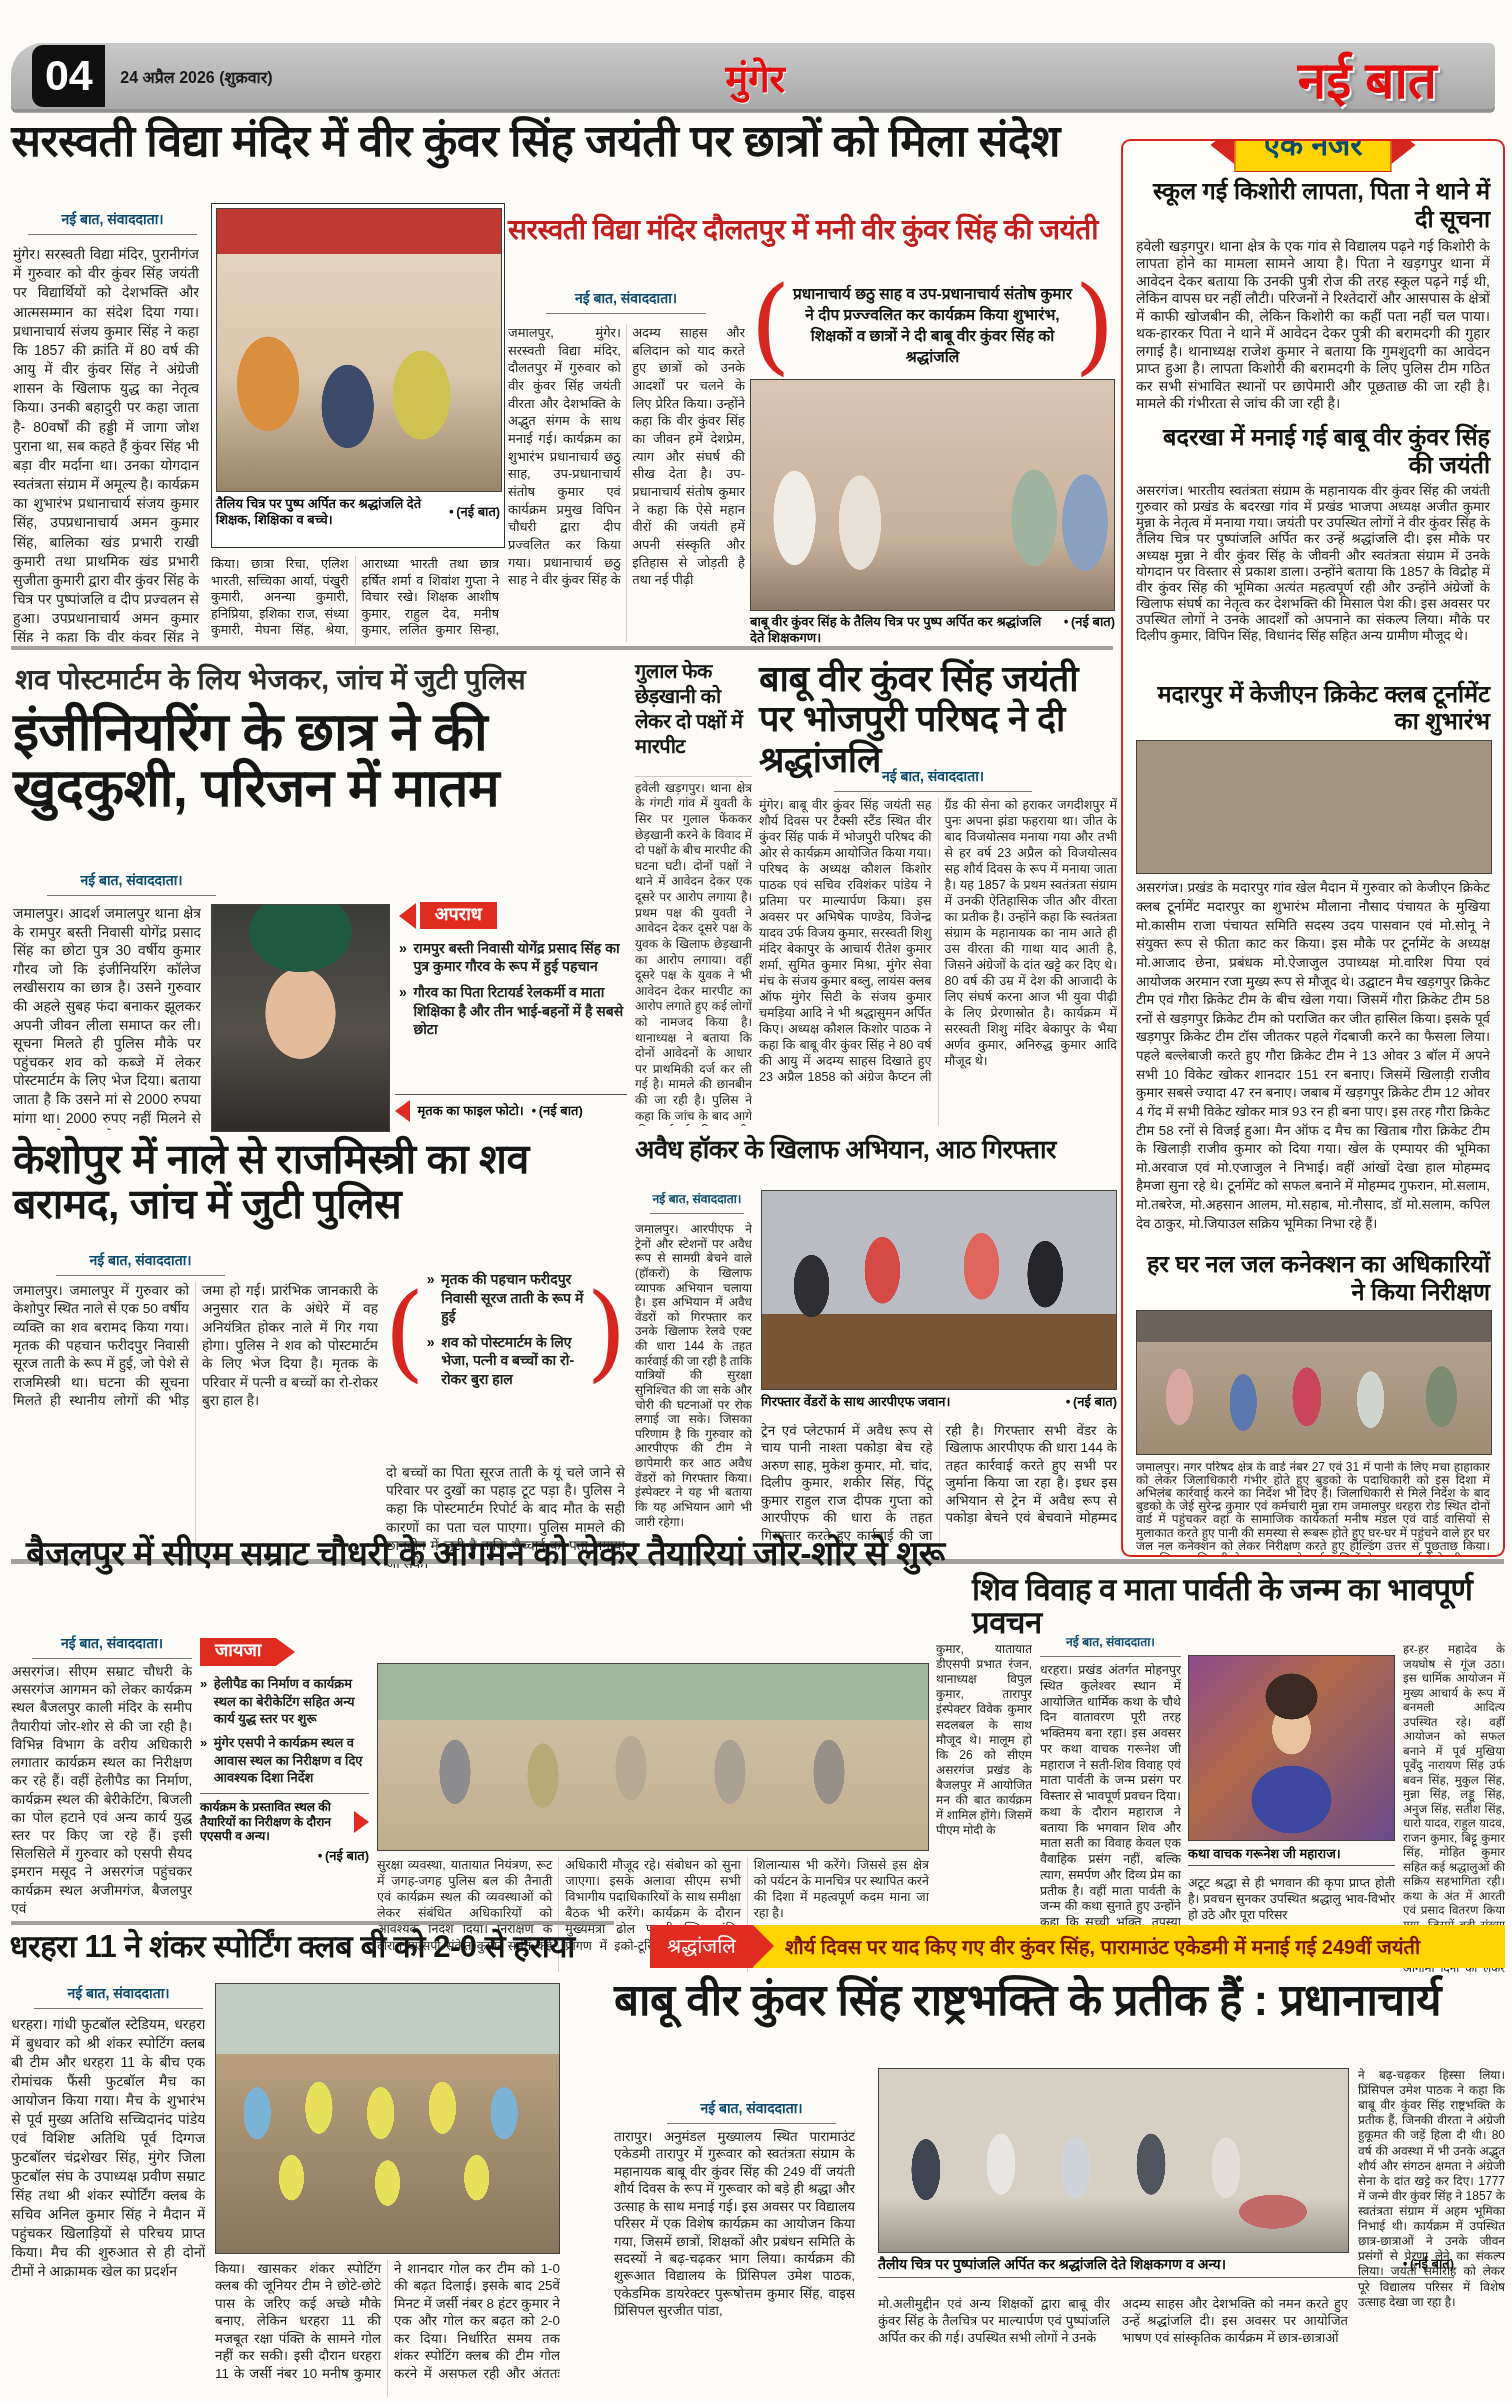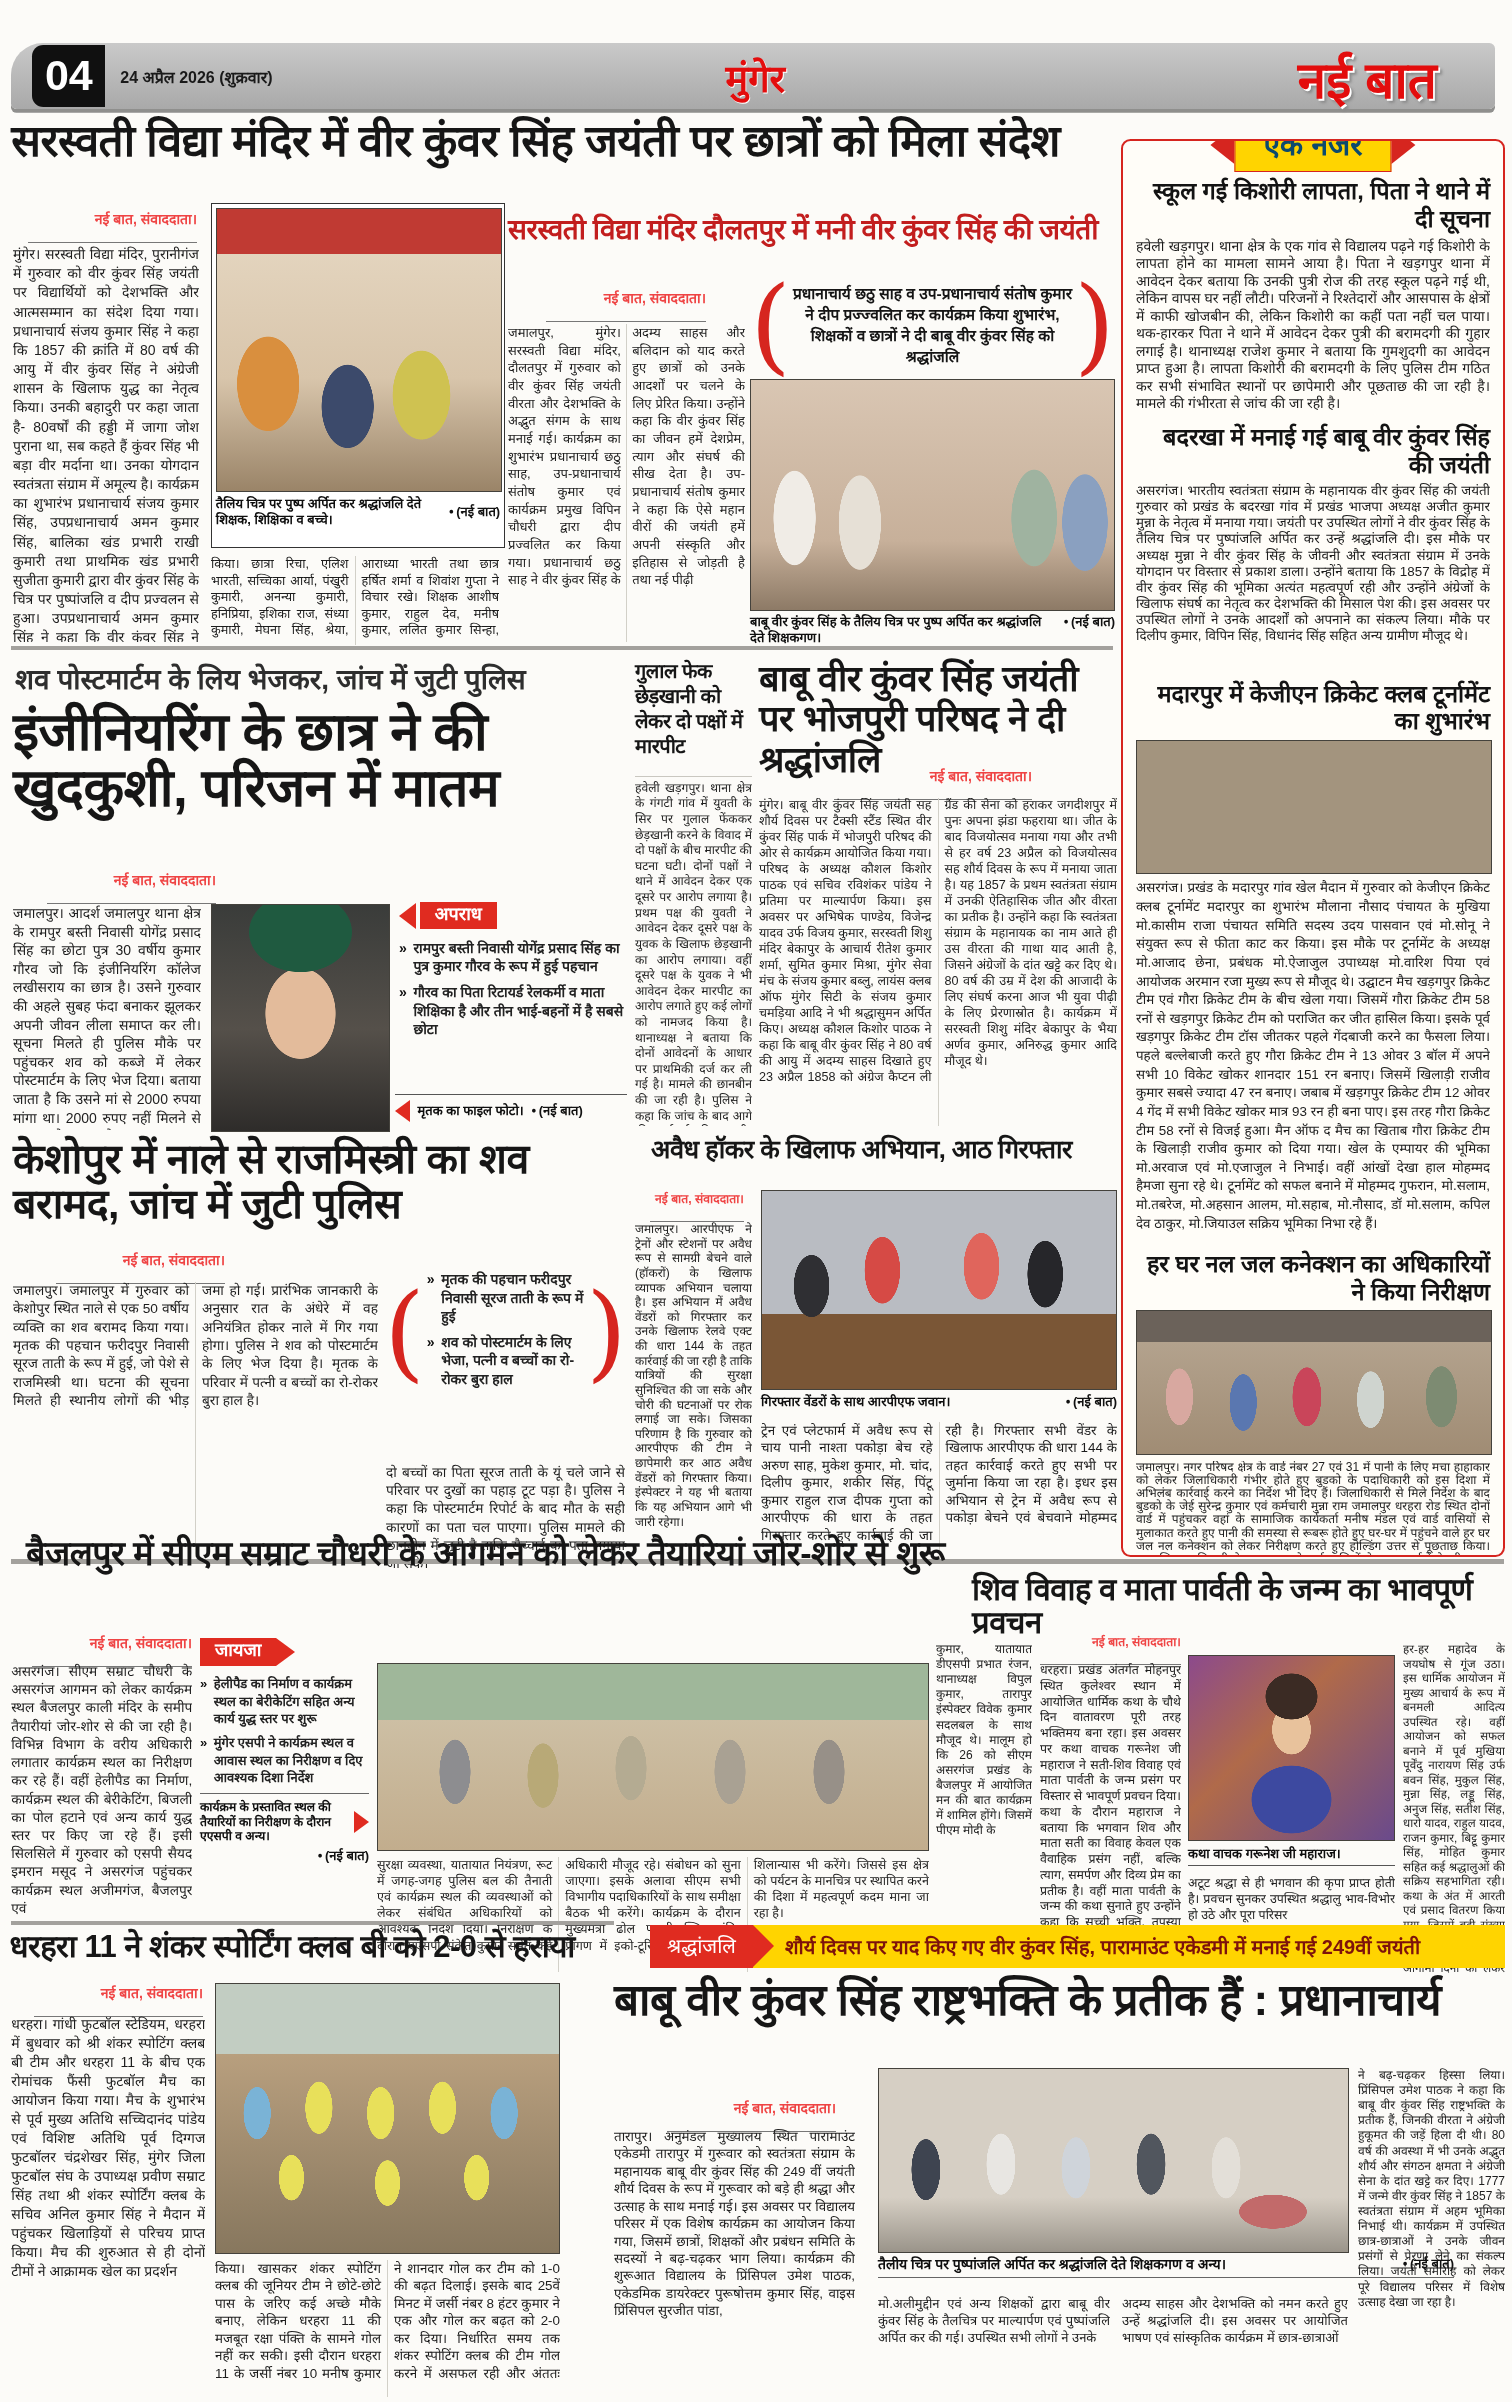--- a/index.html
+++ b/index.html
@@ -4,21 +4,21 @@
 <style>
   html,body{margin:0;padding:0;}
   body{background:#e8e6e1;font-family:"Liberation Sans","DejaVu Sans",sans-serif;}
   #page{position:relative;width:1512px;height:2402px;background:#fcfbf8;margin:0 auto;overflow:hidden;}
   .abs{position:absolute;box-sizing:border-box;}
   .hl{font-weight:800;color:#161616;line-height:1.08;letter-spacing:-0.5px;}
   .kick{font-weight:800;color:#2e2e2e;}
   .body{text-align:just​ify;text-align:justify;color:#1d1d1d;overflow:hidden;}
   .c2{column-count:2;column-gap:13px;column-rule:0.9px solid #d2d0c8;}
   .c3{column-count:3;column-gap:13px;column-rule:0.9px solid #d2d0c8;}
-  .byline{font-weight:700;font-size:14px;color:#ef4444;text-align:right;border-bottom:1.4px solid #777;padding-bottom:14px;}
+  .byline{font-weight:700;font-size:14px;color:#0c4a6e;text-align:center;border-bottom:1.4px solid #777;padding-bottom:6px;}
   .photo{border:0.9px solid #44423c;}
   .pbox{border:1.4px solid #333;background:#fff;padding:3.8px;}
   .pcap{font-weight:700;font-size:13px;color:#0e0e0e;line-height:1.2;}
   .credit{font-weight:700;color:#111;white-space:nowrap;}
   .credit::before{content:"\25CF  ";font-size:8.5px;vertical-align:1.9px;}
   .tag{background:#e02b20;color:#fff;font-weight:800;font-size:18px;padding:2.8px 15px 4.7px;display:inline-block;line-height:1.1;}
   .tri{width:0;height:0;display:inline-block;}
   .bl{display:flex;gap:6.6px;font-weight:700;font-size:14px;line-height:1.32;color:#222;margin-bottom:7.5px;text-align:left;}
   .bl::before{content:"\00BB";font-weight:900;color:#111;}
   .rp{color:#d6251f;font-size:105px;font-weight:400;line-height:0.85;font-family:"DejaVu Serif",serif;flex:0 0 auto;}
@@ -160,21 +160,21 @@
   </div>
   <div class="abs body" style="left:386px;top:1464px;width:239px;height:137px;font-size:13.7px;line-height:1.33;">दो बच्चों का पिता सूरज ताती के यूं चले जाने से परिवार पर दुखों का पहाड़ टूट पड़ा है। पुलिस ने कहा कि पोस्टमार्टम रिपोर्ट के बाद मौत के सही कारणों का पता चल पाएगा। पुलिस मामले की छानबीन में जुटी है ताकि सैच्चाई का पता लगाया जा सके।</div>
 
   <div class="abs hl" style="left:635px;top:659px;width:117px;height:113px;font-size:20px;line-height:1.25;">गुलाल फेक छेड़खानी को लेकर दो पक्षों में मारपीट</div>
   <div class="abs body" style="left:635px;top:776px;width:117px;height:350px;font-size:12.2px;line-height:1.28;border-top:0.9px solid #c9c7c0;padding-top:3.8px;">हवेली खड़गपुर। थाना क्षेत्र के गंगटी गांव में युवती के सिर पर गुलाल फेंककर छेड़खानी करने के विवाद में दो पक्षों के बीच मारपीट की घटना घटी। दोनों पक्षों ने थाने में आवेदन देकर एक दूसरे पर आरोप लगाया है। प्रथम पक्ष की युवती ने आवेदन देकर दूसरे पक्ष के युवक के खिलाफ छेड़खानी का आरोप लगाया। वहीं दूसरे पक्ष के युवक ने भी आवेदन देकर मारपीट का आरोप लगाते हुए कई लोगों को नामजद किया है। थानाध्यक्ष ने बताया कि दोनों आवेदनों के आधार पर प्राथमिकी दर्ज कर ली गई है। मामले की छानबीन की जा रही है। पुलिस ने कहा कि जांच के बाद आगे की कार्रवाई की जाएगी। गांव में शांति व्यवस्था बनाए रखने के लिए पुलिस सतर्क है।</div>
 
   <div class="abs hl" style="left:759px;top:659px;width:358px;height:100px;font-size:36px;line-height:1.12;">बाबू वीर कुंवर सिंह जयंती पर भोजपुरी परिषद ने दी श्रद्धांजलि</div>
   <div class="abs byline" style="left:834px;top:766px;width:198px;">नई बात, संवाददाता।</div>
   <div class="abs body c2" style="left:759px;top:798px;width:358px;height:328px;font-size:12.6px;line-height:1.27;">मुंगेर। बाबू वीर कुंवर सिंह जयंती सह शौर्य दिवस पर टैक्सी स्टैंड स्थित वीर कुंवर सिंह पार्क में भोजपुरी परिषद की ओर से कार्यक्रम आयोजित किया गया। परिषद के अध्यक्ष कौशल किशोर पाठक एवं सचिव रविशंकर पांडेय ने प्रतिमा पर माल्यार्पण किया। इस अवसर पर अभिषेक पाण्डेय, विजेन्द्र यादव उर्फ विजय कुमार, सरस्वती शिशु मंदिर बेकापुर के आचार्य रीतेश कुमार शर्मा, सुमित कुमार मिश्रा, मुंगेर सेवा मंच के संजय कुमार बब्लु, लायंस क्लब ऑफ मुंगेर सिटी के संजय कुमार चमड़िया आदि ने भी श्रद्धासुमन अर्पित किए। अध्यक्ष कौशल किशोर पाठक ने कहा कि बाबू वीर कुंवर सिंह ने 80 वर्ष की आयु में अदम्य साहस दिखाते हुए 23 अप्रैल 1858 को अंग्रेज कैप्टन ली ग्रैंड की सेना को हराकर जगदीशपुर में पुनः अपना झंडा फहराया था। जीत के बाद विजयोत्सव मनाया गया और तभी से हर वर्ष 23 अप्रैल को विजयोत्सव सह शौर्य दिवस के रूप में मनाया जाता है। यह 1857 के प्रथम स्वतंत्रता संग्राम में उनकी ऐतिहासिक जीत और वीरता का प्रतीक है। उन्होंने कहा कि स्वतंत्रता संग्राम के महानायक का नाम आते ही उस वीरता की गाथा याद आती है, जिसने अंग्रेजों के दांत खट्टे कर दिए थे। 80 वर्ष की उम्र में देश की आजादी के लिए संघर्ष करना आज भी युवा पीढ़ी के लिए प्रेरणास्रोत है। कार्यक्रम में सरस्वती शिशु मंदिर बेकापुर के भैया अर्णव कुमार, अनिरुद्ध कुमार आदि मौजूद थे।</div>
 
-  <div class="abs hl" style="left:635px;top:1136px;width:482px;height:49px;font-size:25.4px;line-height:1.1;margin-left:16px;">अवैध हॉकर के खिलाफ अभियान, आठ गिरफ्तार</div>
+  <div class="abs hl" style="left:635px;top:1136px;width:482px;height:49px;font-size:25.4px;line-height:1.1;">अवैध हॉकर के खिलाफ अभियान, आठ गिरफ्तार</div>
   <div class="abs byline" style="left:650px;top:1190px;width:94px;font-size:12.2px;">नई बात, संवाददाता।</div>
   <div class="abs body" style="left:635px;top:1222px;width:117px;height:335px;font-size:12px;line-height:1.22;">जमालपुर। आरपीएफ ने ट्रेनों और स्टेशनों पर अवैध रूप से सामग्री बेचने वाले (हॉकरों) के खिलाफ व्यापक अभियान चलाया है। इस अभियान में अवैध वेंडरों को गिरफ्तार कर उनके खिलाफ रेलवे एक्ट की धारा 144 के तहत कार्रवाई की जा रही है ताकि यात्रियों की सुरक्षा सुनिश्चित की जा सके और चोरी की घटनाओं पर रोक लगाई जा सके। जिसका परिणाम है कि गुरुवार को आरपीएफ की टीम ने छापेमारी कर आठ अवैध वेंडरों को गिरफ्तार किया। इंस्पेक्टर ने यह भी बताया कि यह अभियान आगे भी जारी रहेगा।</div>
   <div class="abs photo" style="left:761px;top:1190px;width:356px;height:200px;background:
     radial-gradient(32px 56px at 14% 48%,#2f2f33 0 55%,rgba(0,0,0,0) 56%),
     radial-gradient(32px 60px at 34% 40%,#d64a45 0 55%,rgba(0,0,0,0) 56%),
     radial-gradient(32px 60px at 62% 38%,#e0655c 0 55%,rgba(0,0,0,0) 56%),
     radial-gradient(32px 60px at 80% 42%,#26262a 0 55%,rgba(0,0,0,0) 56%),
     linear-gradient(180deg,#b9bcc2 0 62%,#7a5636 62% 100%);"></div>
   <div class="abs" style="left:761px;top:1394px;width:356px;display:flex;justify-content:space-between;gap:5.6px;">
     <span class="pcap">गिरफ्तार वेंडरों के साथ आरपीएफ जवान।</span>

